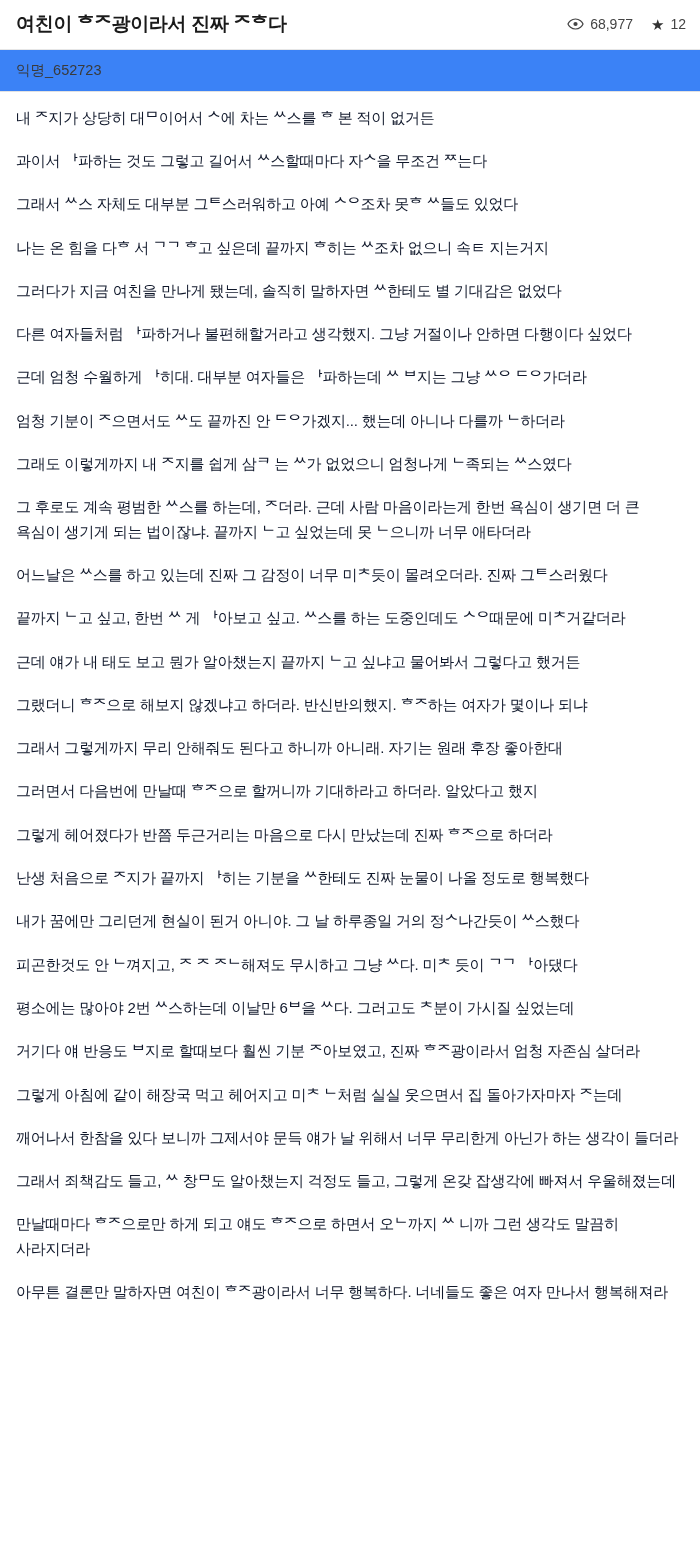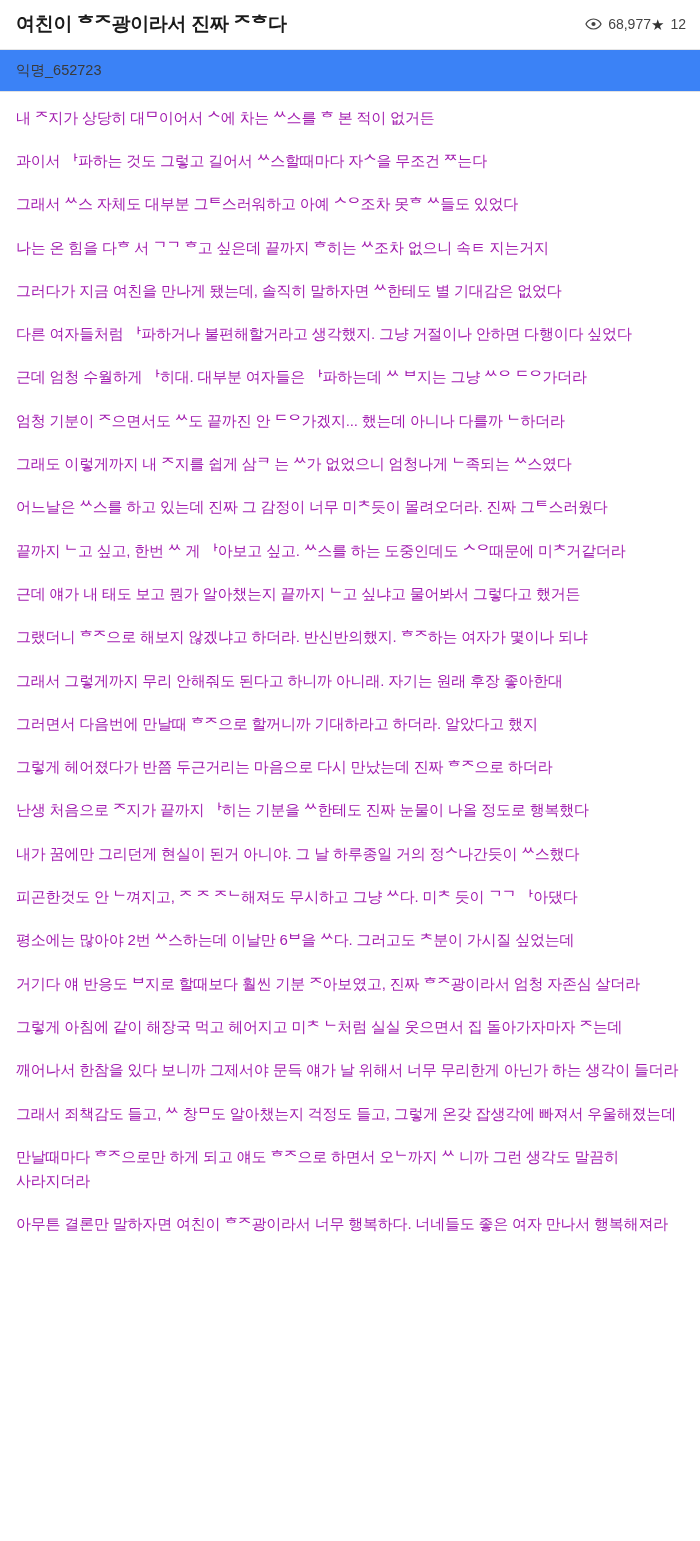--- a/index.html
+++ b/index.html
@@ -35,20 +35,21 @@
     font-weight: bold;
     color: #1a1a1a;
     letter-spacing: -0.3px;
     line-height: 1.3;
     flex: 1 1 auto;
     padding-right: 12px;
   }
   .meta-group {
     display: flex;
     align-items: center;
+    gap: 18px;
     flex: 0 0 auto;
     white-space: nowrap;
   }
   .meta-item {
     display: flex;
     align-items: center;
     gap: 6px;
     font-size: 14px;
     color: #555555;
   }
@@ -79,21 +80,21 @@
     font-size: 14.5px;
     color: #3a3a3a;
   }
   
   .post-body {
     padding: 14px 16px 26px 16px;
   }
   .para {
     font-size: 15px;
     line-height: 1.62;
-    color: #a21caf;
+    color: #0f172a;
     margin: 0 0 19px 0;
     letter-spacing: -0.2px;
     word-break: keep-all;
   }
   .para:last-child { margin-bottom: 8px; }
 </style>
 </head>
 <body>
 
 <div class="page">
@@ -124,20 +125,21 @@
   <div class="post-body">
       <p class="para">내 ᄌ지가 상당히 대ᄆ이어서 ᄉ에 차는 ᄊ스를 ᄒ 본 적이 없거든</p>
       <p class="para">과이서 ᅡ파하는 것도 그렇고 길어서 ᄊ스할때마다 자ᄉ을 무조건 ᄍ는다</p>
       <p class="para">그래서 ᄊ스 자체도 대부분 그ᄐ스러워하고 아예 ᄉᄋ조차 못ᄒ ᄊ들도 있었다</p>
       <p class="para">나는 온 힘을 다ᄒ 서 ᄀᄀ ᄒ고 싶은데 끝까지 ᄒ히는 ᄊ조차 없으니 속ㅌ 지는거지</p>
       <p class="para">그러다가 지금 여친을 만나게 됐는데, 솔직히 말하자면 ᄊ한테도 별 기대감은 없었다</p>
       <p class="para">다른 여자들처럼 ᅡ파하거나 불편해할거라고 생각했지. 그냥 거절이나 안하면 다행이다 싶었다</p>
       <p class="para">근데 엄청 수월하게 ᅡ히대. 대부분 여자들은 ᅡ파하는데 ᄊ ᄇ지는 그냥 ᄊᄋ ᄃᄋ가더라</p>
       <p class="para">엄청 기분이 ᄌ으면서도 ᄊ도 끝까진 안 ᄃᄋ가겠지... 했는데 아니나 다를까 ᄂ하더라</p>
       <p class="para">그래도 이렇게까지 내 ᄌ지를 쉽게 삼ᄏ 는 ᄊ가 없었으니 엄청나게 ᄂ족되는 ᄊ스였다</p>
+      <p class="para">그 후로도 계속 평범한 ᄊ스를 하는데, ᄌ더라. 근데 사람 마음이라는게 한번 욕심이 생기면 더 큰 욕심이 생기게 되는 법이잖냐. 끝까지 ᄂ고 싶었는데 못 ᄂ으니까 너무 애타더라</p>
       <p class="para">어느날은 ᄊ스를 하고 있는데 진짜 그 감정이 너무 미ᄎ듯이 몰려오더라. 진짜 그ᄐ스러웠다</p>
       <p class="para">끝까지 ᄂ고 싶고, 한번 ᄊ 게 ᅡ아보고 싶고. ᄊ스를 하는 도중인데도 ᄉᄋ때문에 미ᄎ거같더라</p>
       <p class="para">근데 얘가 내 태도 보고 뭔가 알아챘는지 끝까지 ᄂ고 싶냐고 물어봐서 그렇다고 했거든</p>
       <p class="para">그랬더니 ᄒᄌ으로 해보지 않겠냐고 하더라. 반신반의했지. ᄒᄌ하는 여자가 몇이나 되냐</p>
       <p class="para">그래서 그렇게까지 무리 안해줘도 된다고 하니까 아니래. 자기는 원래 후장 좋아한대</p>
       <p class="para">그러면서 다음번에 만날때 ᄒᄌ으로 할꺼니까 기대하라고 하더라. 알았다고 했지</p>
       <p class="para">그렇게 헤어졌다가 반쯤 두근거리는 마음으로 다시 만났는데 진짜 ᄒᄌ으로 하더라</p>
       <p class="para">난생 처음으로 ᄌ지가 끝까지 ᅡ히는 기분을 ᄊ한테도 진짜 눈물이 나올 정도로 행복했다</p>
       <p class="para">내가 꿈에만 그리던게 현실이 된거 아니야. 그 날 하루종일 거의 정ᄉ나간듯이 ᄊ스했다</p>
       <p class="para">피곤한것도 안 ᄂ껴지고, ᄌ ᄌ ᄌᄂ해져도 무시하고 그냥 ᄊ다. 미ᄎ 듯이 ᄀᄀ ᅡ아댔다</p>

